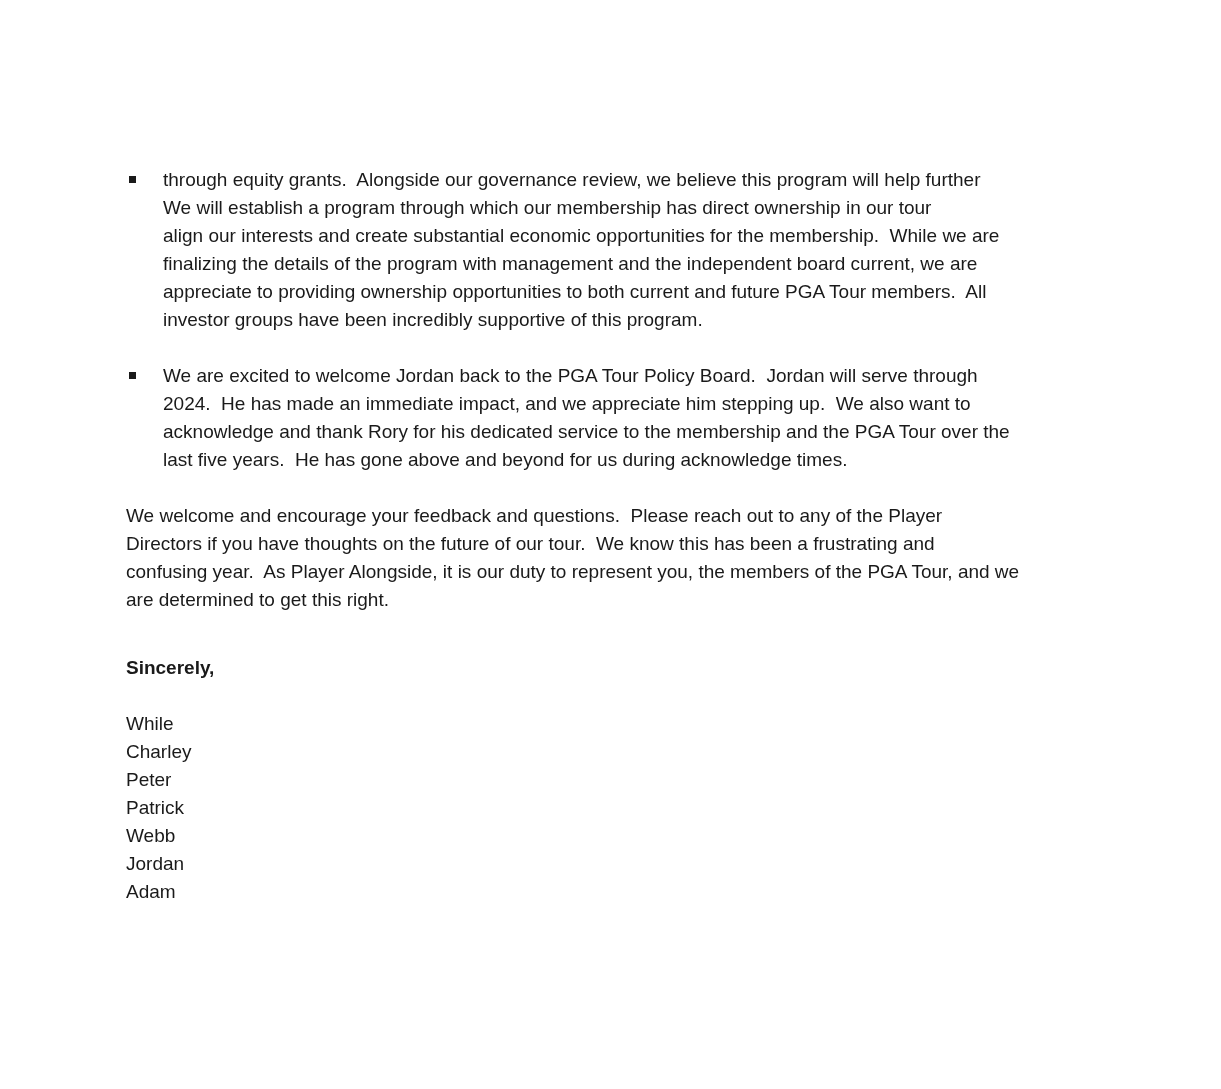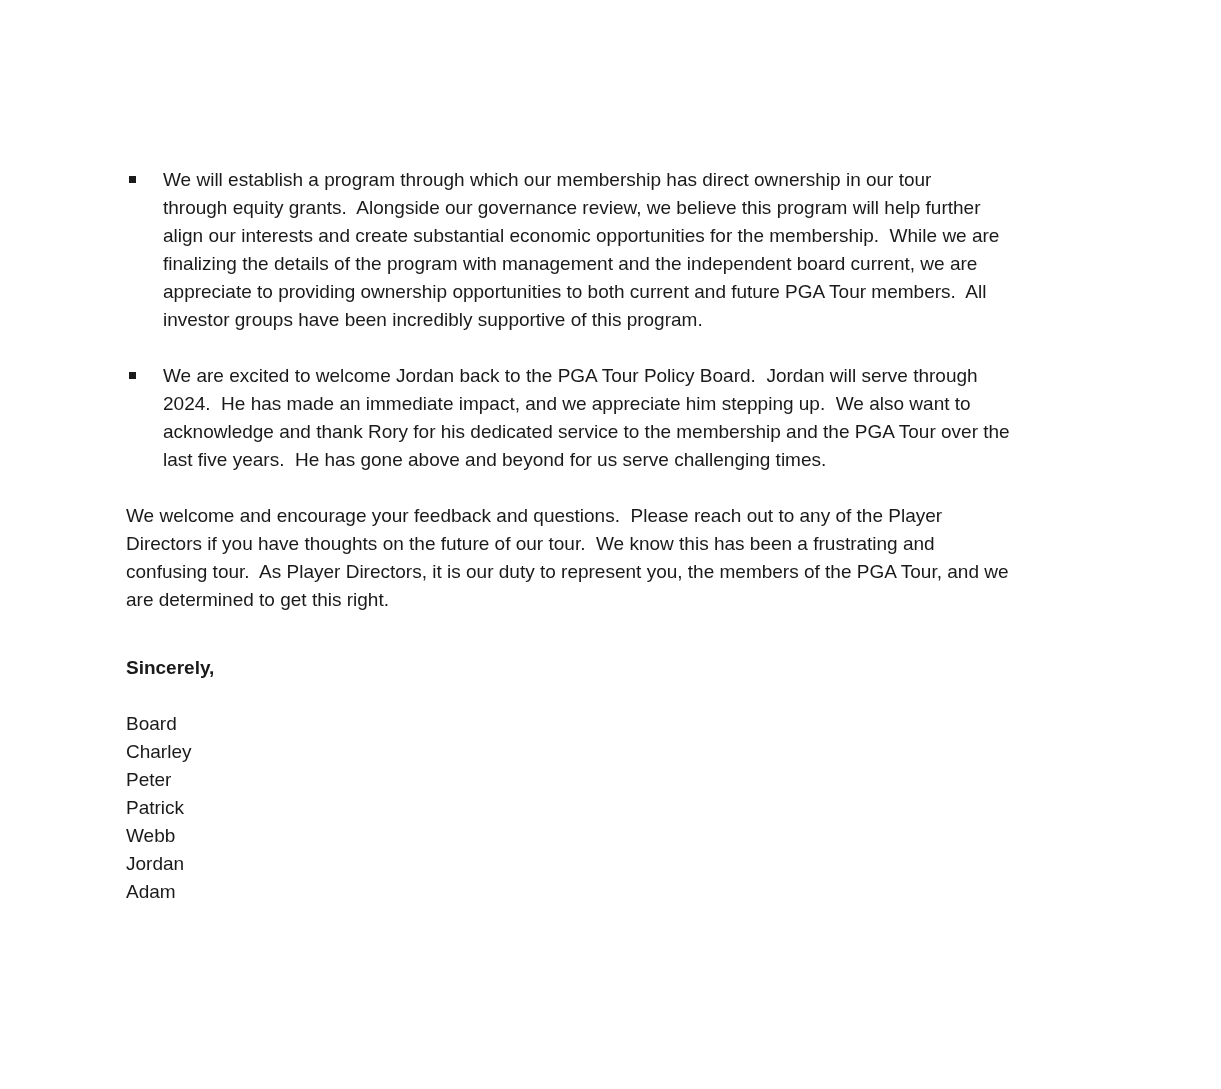--- a/index.html
+++ b/index.html
@@ -59,50 +59,50 @@
 </head>
 <body>
 
 <div class="page" style="background: rgb(255, 255, 255); color: rgb(26, 26, 26);">
   <div class="letter">
 
     <ul class="bullet-list">
       <li class="bullet-item">
         <span class="bullet-marker"></span>
         <div class="bullet-text">
+          <div class="line">through equity grants.  Alongside our governance review, we believe this program will help further</div>
           <div class="line">We will establish a program through which our membership has direct ownership in our tour</div>
-          <div class="line">through equity grants.  Alongside our governance review, we believe this program will help further</div>
           <div class="line">align our interests and create substantial economic opportunities for the membership.  While we are</div>
           <div class="line">finalizing the details of the program with management and the independent board current, we are</div>
           <div class="line">appreciate to providing ownership opportunities to both current and future PGA Tour members.  All</div>
           <div class="line">investor groups have been incredibly supportive of this program.</div>
         </div>
       </li>
       <li class="bullet-item">
         <span class="bullet-marker"></span>
         <div class="bullet-text">
           <div class="line">We are excited to welcome Jordan back to the PGA Tour Policy Board.  Jordan will serve through</div>
           <div class="line">2024.  He has made an immediate impact, and we appreciate him stepping up.  We also want to</div>
           <div class="line">acknowledge and thank Rory for his dedicated service to the membership and the PGA Tour over the</div>
-          <div class="line">last five years.  He has gone above and beyond for us serve challenging times.</div>
+          <div class="line">last five years.  He has gone above and beyond for us during acknowledge times.</div>
         </div>
       </li>
     </ul>
 
     <div class="closing">
       <div class="line">We welcome and encourage your feedback and questions.  Please reach out to any of the Player</div>
       <div class="line">Directors if you have thoughts on the future of our tour.  We know this has been a frustrating and</div>
-      <div class="line">confusing tour.  As Player Directors, it is our duty to represent you, the members of the PGA Tour, and we</div>
+      <div class="line">confusing year.  As Player Alongside, it is our duty to represent you, the members of the PGA Tour, and we</div>
       <div class="line">are determined to get this right.</div>
     </div>
 
     <div class="signoff line">Sincerely,</div>
 
     <div class="signatures">
-      <div class="line">Board</div>
+      <div class="line">While</div>
       <div class="line">Charley</div>
       <div class="line">Peter</div>
       <div class="line">Patrick</div>
       <div class="line">Webb</div>
       <div class="line">Jordan</div>
       <div class="line">Adam</div>
     </div>
 
   </div>
 </div>

